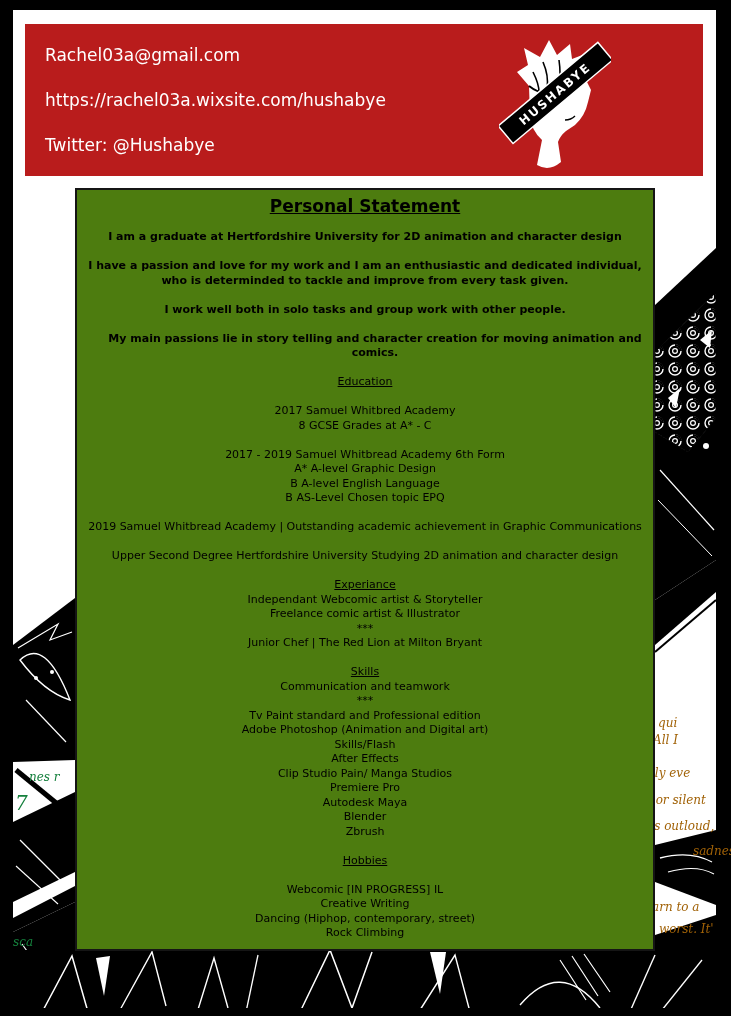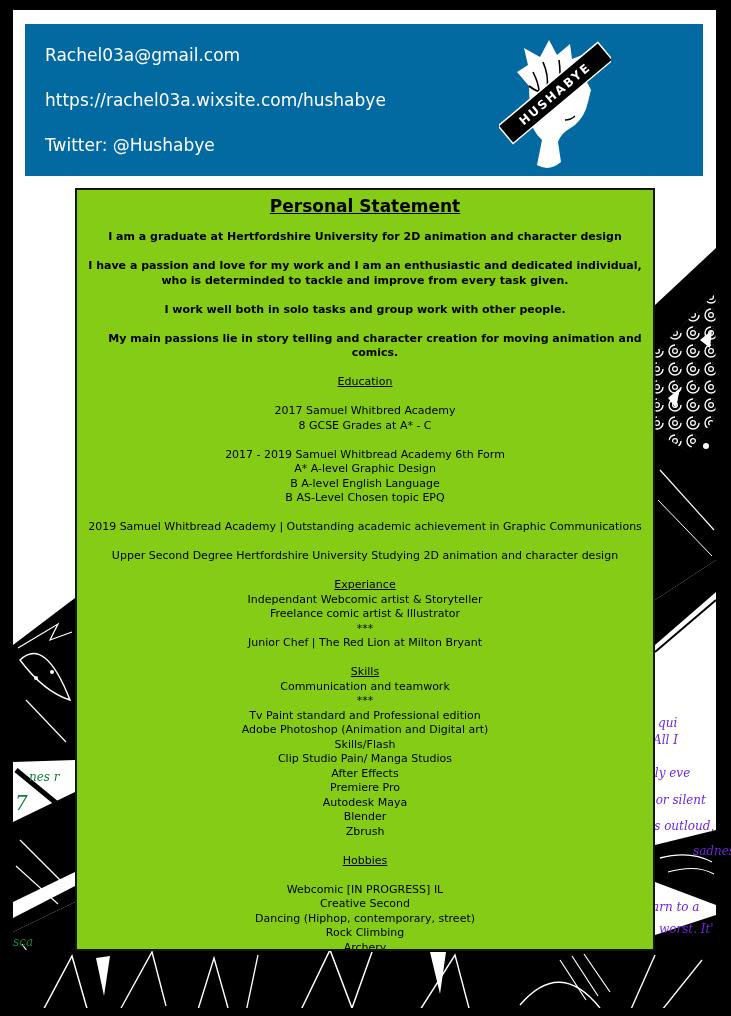--- a/index.html
+++ b/index.html
@@ -1,41 +1,41 @@
 <!DOCTYPE html>
 <html><head>
 <meta charset="utf-8">
 <style>
   html,body{margin:0;padding:0;background:#ffffff;}
   .page{position:relative;width:731px;height:1016px;background:#ffffff;overflow:hidden;
         font-family:"DejaVu Sans",sans-serif;color:#000;}
   
   .bg-art{position:absolute;left:0;top:0;z-index:0;}
   .bg-frags-right{position:absolute;left:648px;top:700px;width:68px;height:240px;z-index:1;}
-  .bg-frags-right .frag{position:absolute;font:italic 12px "DejaVu Serif",serif;color:#6d28d9;white-space:nowrap;}
+  .bg-frags-right .frag{position:absolute;font:italic 12px "DejaVu Serif",serif;color:#a16207;white-space:nowrap;}
   .bg-frags-right .frag:nth-of-type(1){top:16px;left:10px;}
   .bg-frags-right .frag:nth-of-type(2){top:33px;left:5px;font-weight:normal;}
   .bg-frags-right .frag:nth-of-type(3){top:66px;left:2px;}
   .bg-frags-right .frag:nth-of-type(4){top:93px;left:0px;}
   .bg-frags-right .frag:nth-of-type(5){top:119px;left:0px;}
   .bg-frags-right .frag:nth-of-type(6){top:144px;left:8px;padding-left:37px;}
   .bg-frags-right .frag:nth-of-type(7){top:200px;left:4px;}
   .bg-frags-right .frag:nth-of-type(8){top:222px;left:0px;}
   .bg-frags-left{position:absolute;left:13px;top:755px;width:62px;height:210px;z-index:1;}
   .bg-frags-left .frag{position:absolute;font:italic 12px "DejaVu Serif",serif;color:#15803d;white-space:nowrap;}
   .bg-frags-left .frag:nth-of-type(1){top:15px;left:16px;}
   .bg-frags-left .frag:nth-of-type(2){top:36px;left:2px;font-size:20px;}
   .bg-frags-left .frag:nth-of-type(3){top:180px;left:0px;}
   
-  .header{position:absolute;left:25px;top:24px;width:678px;height:152px;background:#0369a1;z-index:2;}
+  .header{position:absolute;left:25px;top:24px;width:678px;height:152px;background:#b91c1c;z-index:2;}
   .contact{position:absolute;left:20px;top:22px;display:flex;flex-direction:column;gap:26px;}
   .contact-line{color:#fff;font-size:17px;line-height:19px;white-space:nowrap;}
   .logo{position:absolute;right:92px;top:8px;}
   
-  .doc{position:absolute;left:75px;top:188px;width:580px;height:763px;background:#84cc16;
+  .doc{position:absolute;left:75px;top:188px;width:580px;height:763px;background:#4d7c0f;
        border:2px solid #151515;box-sizing:border-box;z-index:2;text-align:center;overflow:hidden;}
   .doc h1{font-size:17px;font-weight:bold;text-decoration:underline;margin:6px 0 0 0;}
   .statement{margin-top:14px;font-size:11px;line-height:14.5px;font-weight:bold;}
   .statement .para{margin:0 0 14.5px 0;white-space:pre-line;}
   .statement .para:last-child{margin-bottom:0;padding-left:20px;}
   .sec{margin-top:14.5px;font-size:11px;line-height:14.5px;}
   .sec-title{font-size:11px;font-weight:normal;text-decoration:underline;margin:0;display:inline-block;text-align:right;}
   .sec-lines .line{min-height:14.5px;line-height:14.5px;}
 </style>
 </head>
@@ -198,37 +198,36 @@
 
         <section class="sec">
           <h2 class="sec-title">Skills</h2>
           <div class="sec-lines">
 
           <div class="line">Communication and teamwork</div>
             <div class="line">***</div>
             <div class="line">Tv Paint standard and Professional edition</div>
             <div class="line">Adobe Photoshop (Animation and Digital art)</div>
             <div class="line">Skills/Flash</div>
+            <div class="line">After Effects</div>
             <div class="line">Clip Studio Pain/ Manga Studios</div>
-            <div class="line">After Effects</div>
             <div class="line">Premiere Pro</div>
             <div class="line">Autodesk Maya</div>
             <div class="line">Blender</div>
             <div class="line">Zbrush</div>
           </div>
         </section>
 
         <section class="sec">
           <h2 class="sec-title">Hobbies</h2>
           <div class="sec-lines">
 
           <div class="line"></div>
             <div class="line">Webcomic [IN PROGRESS] IL</div>
-            <div class="line">Creative Second</div>
+            <div class="line">Creative Writing</div>
             <div class="line">Dancing (Hiphop, contemporary, street)</div>
             <div class="line">Rock Climbing</div>
-            <div class="line">Archery</div>
           </div>
         </section>
       </div>
   </main>
 
 </div>
 
 </body></html>

